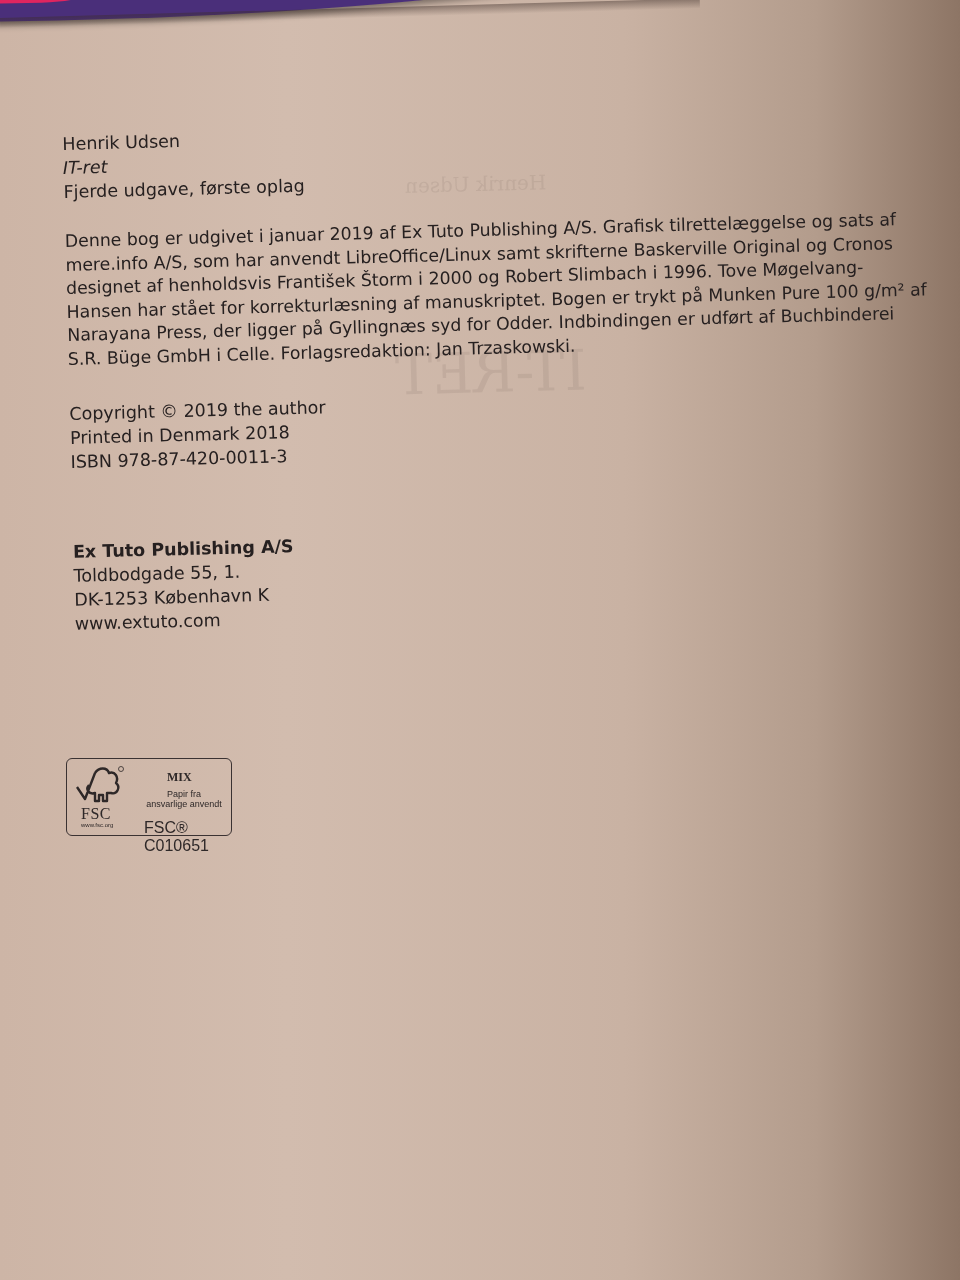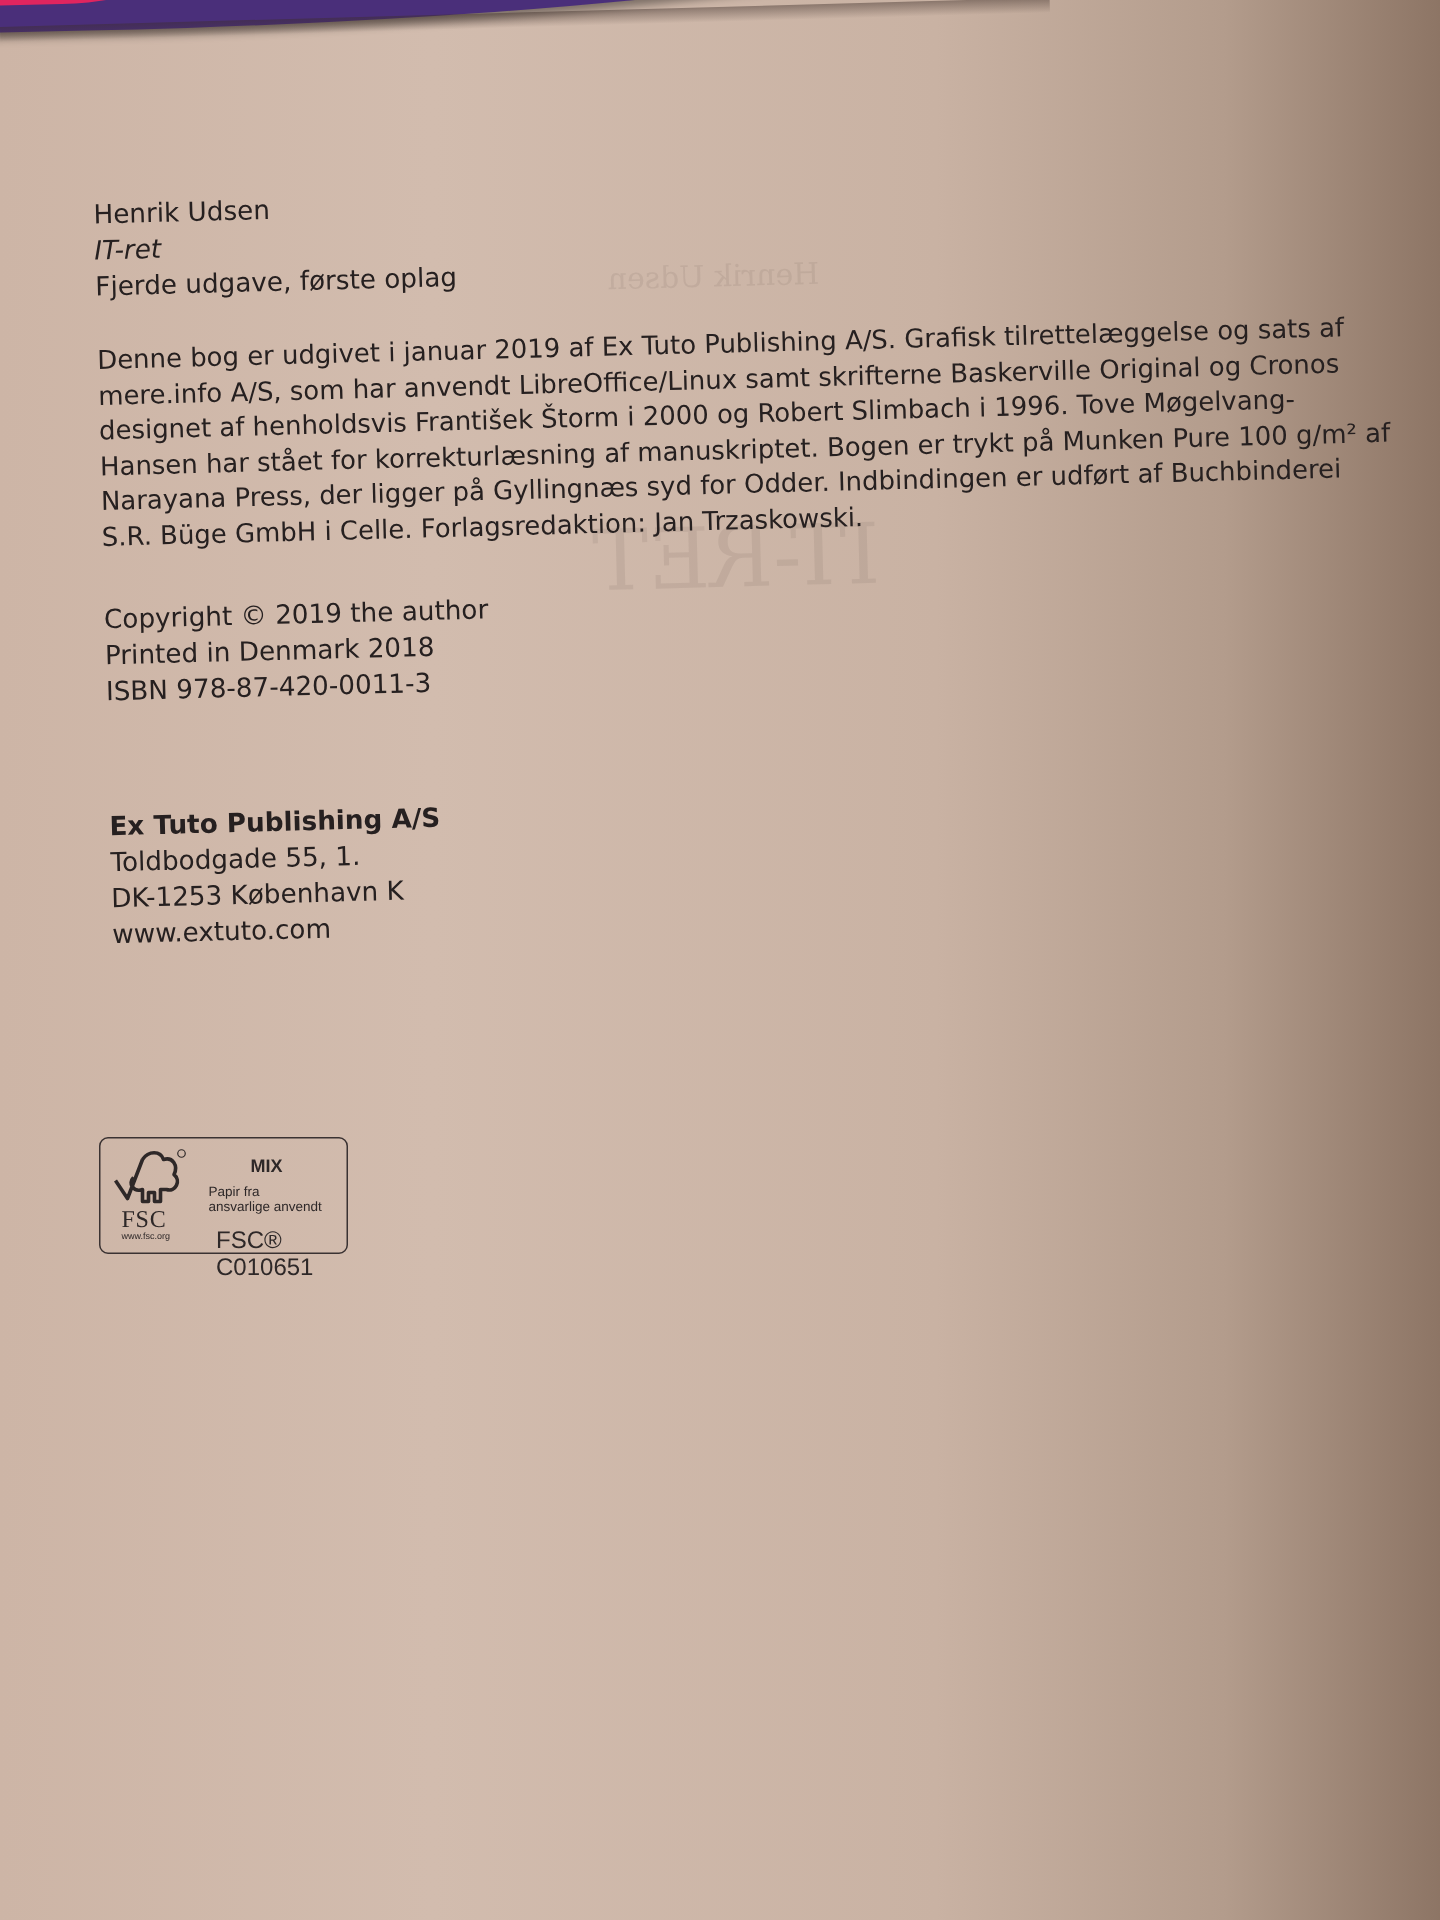--- a/index.html
+++ b/index.html
@@ -37,22 +37,22 @@
   .publisher { margin-top: 66px; }
   .bold { font-weight: bold; }
   .fsc {
     position: absolute; left: 66px; top: 758px; width: 166px; height: 78px;
     border: 1.5px solid #3a3232; border-radius: 6px; box-sizing: border-box;
     font-family: "Liberation Sans", sans-serif; color: #2e2828;
   }
   .fsc .tree { position: absolute; left: 6px; top: 6px; width: 54px; height: 44px; }
   .fsc .fsc-word { position: absolute; left: 14px; top: 46px; font-family: "Liberation Serif", serif; font-size: 16px; letter-spacing: 0.5px; }
   .fsc .fsc-url { position: absolute; left: 14px; top: 63px; font-size: 6px; }
-  .fsc .mix { position: absolute; left: 100px; top: 11px; font-size: 12px; font-weight: bold; }
-  .fsc .desc { position: absolute; left: 72px; top: 30px; width: 90px; text-align: left; font-size: 9px; line-height: 10px; }
+  .fsc .mix { position: absolute; left: 100px; top: 11px; font-size: 12px; font-weight: bold; font-family: Liberation Serif, serif; }
+  .fsc .desc { position: absolute; left: 72px; top: 30px; width: 90px; text-align: center; font-size: 9px; line-height: 10px; }
   .fsc .code { position: absolute; left: 77px; top: 60px; font-size: 16px; }
   .ghost {
     position: absolute; color: rgba(110,90,80,0.12); font-family: "DejaVu Serif", serif;
   }
 </style>
 </head>
 <body>
 
 <div class="top-cover">
     <div class="pink"></div>

